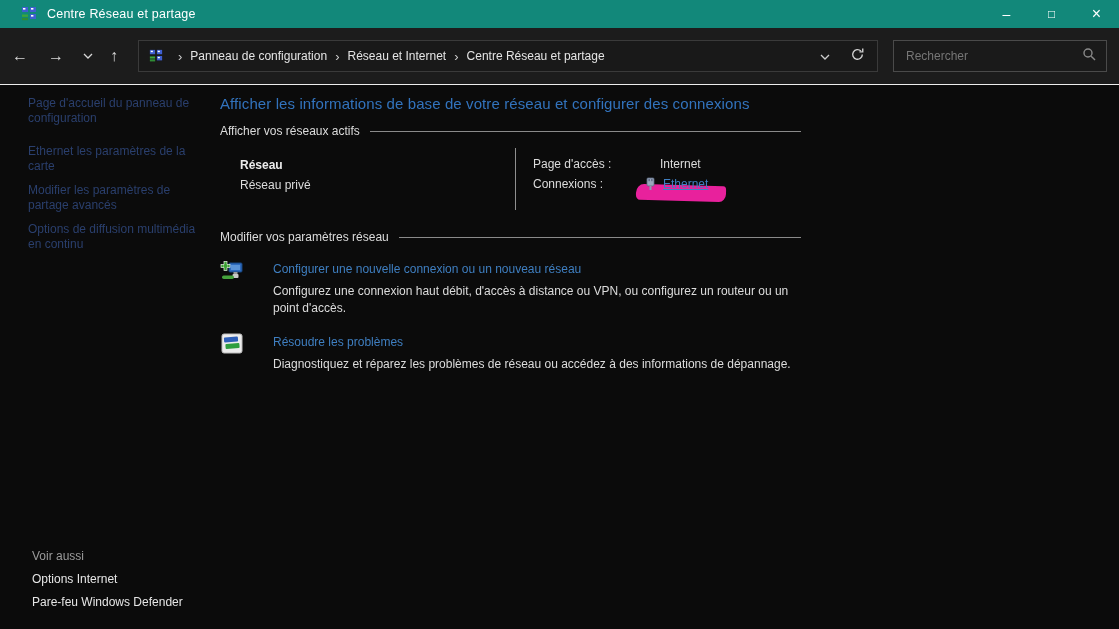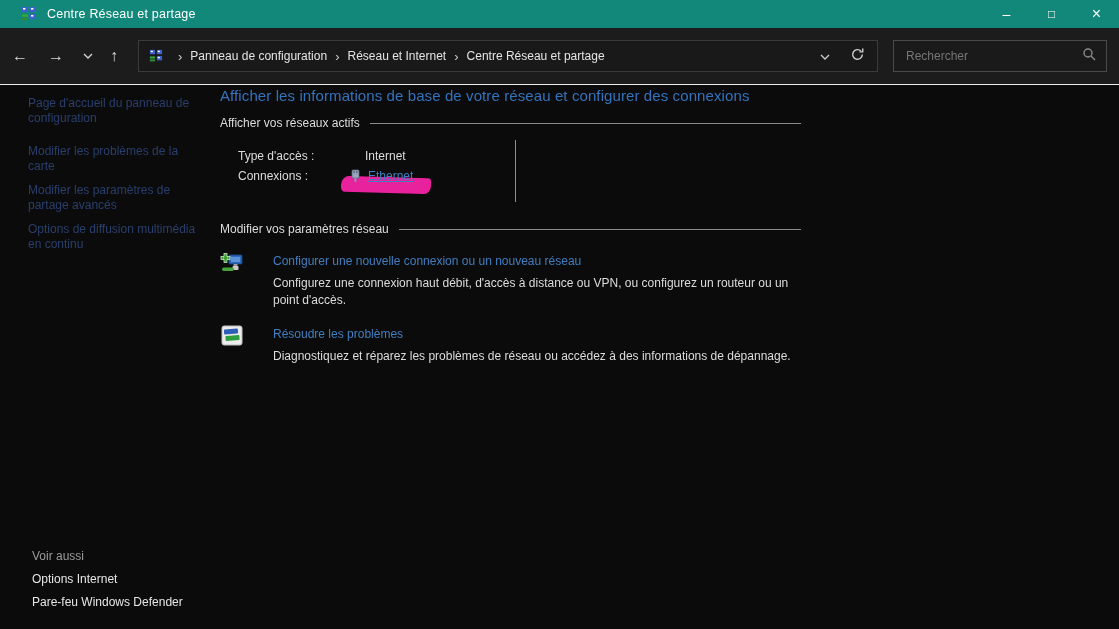--- a/index.html
+++ b/index.html
@@ -57,21 +57,21 @@
   .side-link{
     color:#2a3f6d;font-size:12px;line-height:14.5px;margin-bottom:10px;cursor:pointer;
   }
   .side-link.first{margin-bottom:19px;}
   .see-also{position:absolute;left:32px;top:464px;width:200px;font-size:12px;}
   .see-also-header{color:#9b9b9b;margin-bottom:9px;}
   .side-link2{color:#e6e6e6;margin-bottom:9px;cursor:pointer;}
   
   .main{position:absolute;left:220px;top:2px;width:581px;}
   .page-title{
-    margin:0 0 12px 0;font-weight:normal;font-size:15px;color:#3273bd;letter-spacing:.1px;
+    margin:8px 0 12px 0;font-weight:normal;font-size:15px;color:#3273bd;letter-spacing:.1px;
   }
   .section-header{display:flex;align-items:center;color:#dcdcdc;font-size:12px;}
   .section-header .rule{flex:1;height:1px;background:#8a8a8a;margin-left:10px;margin-top:1px;}
   .section-header.second{margin-top:22px;}
   .network-card{position:relative;margin-top:12px;min-height:58px;display:flex;}
   .net-left{width:295px;box-sizing:border-box;padding:8px 0 0 20px;}
   .net-name{color:#ececec;font-size:12px;font-weight:bold;margin-bottom:6px;}
   .net-profile{color:#dcdcdc;font-size:12px;}
   .net-divider{position:absolute;left:295px;top:-2px;width:1px;height:62px;background:#8f8f8f;}
   .net-right{padding:7px 0 0 18px;font-size:12px;color:#dcdcdc;}
@@ -172,44 +172,48 @@
       </span>
     </div>
   </div>
 
   <div class="hairline"></div>
 
   <div class="content">
 
     <div class="sidebar">
       <div class="side-link first">Page d'accueil du panneau de configuration</div>
-      <div class="side-link">Modifier les problèmes de la carte</div>
+      <div class="side-link">Ethernet les paramètres de la carte</div>
       <div class="side-link">Modifier les paramètres de partage avancés</div>
       <div class="side-link">Options de diffusion multimédia en continu</div>
     </div>
 
     <div class="see-also">
       <div class="see-also-header">Voir aussi</div>
       <div class="side-link2">Options Internet</div>
       <div class="side-link2">Pare-feu Windows Defender</div>
     </div>
 
     <div class="main">
       <h1 class="page-title">Afficher les informations de base de votre réseau et configurer des connexions</h1>
 
       <div class="section-header">
         <span>Afficher vos réseaux actifs</span>
         <span class="rule"></span>
       </div>
 
       <div class="network-card">
+        <div class="net-left">
+          <div class="net-name">Réseau</div>
+          <div class="net-profile">Réseau privé</div>
+        </div>
         <div class="net-divider"></div>
         <div class="net-right">
           <div class="net-row">
-            <span class="net-label">Type d'accès :</span>
+            <span class="net-label">Page d'accès :</span>
             <span class="net-value indent">Internet</span>
           </div>
           <div class="net-row">
             <span class="net-label">Connexions :</span>
             <span class="ethernet-cell">
               <span class="pink-highlight"></span>
               <span class="eth-icon">
                 <svg width="11" height="14" viewBox="0 0 11 14">
                   <rect x="2" y="1" width="7" height="8" rx="1" fill="#9aa7bd" stroke="#5d6b82" stroke-width="0.8"></rect>
                   <rect x="3.6" y="2" width="1" height="2.2" fill="#44506a"></rect>

